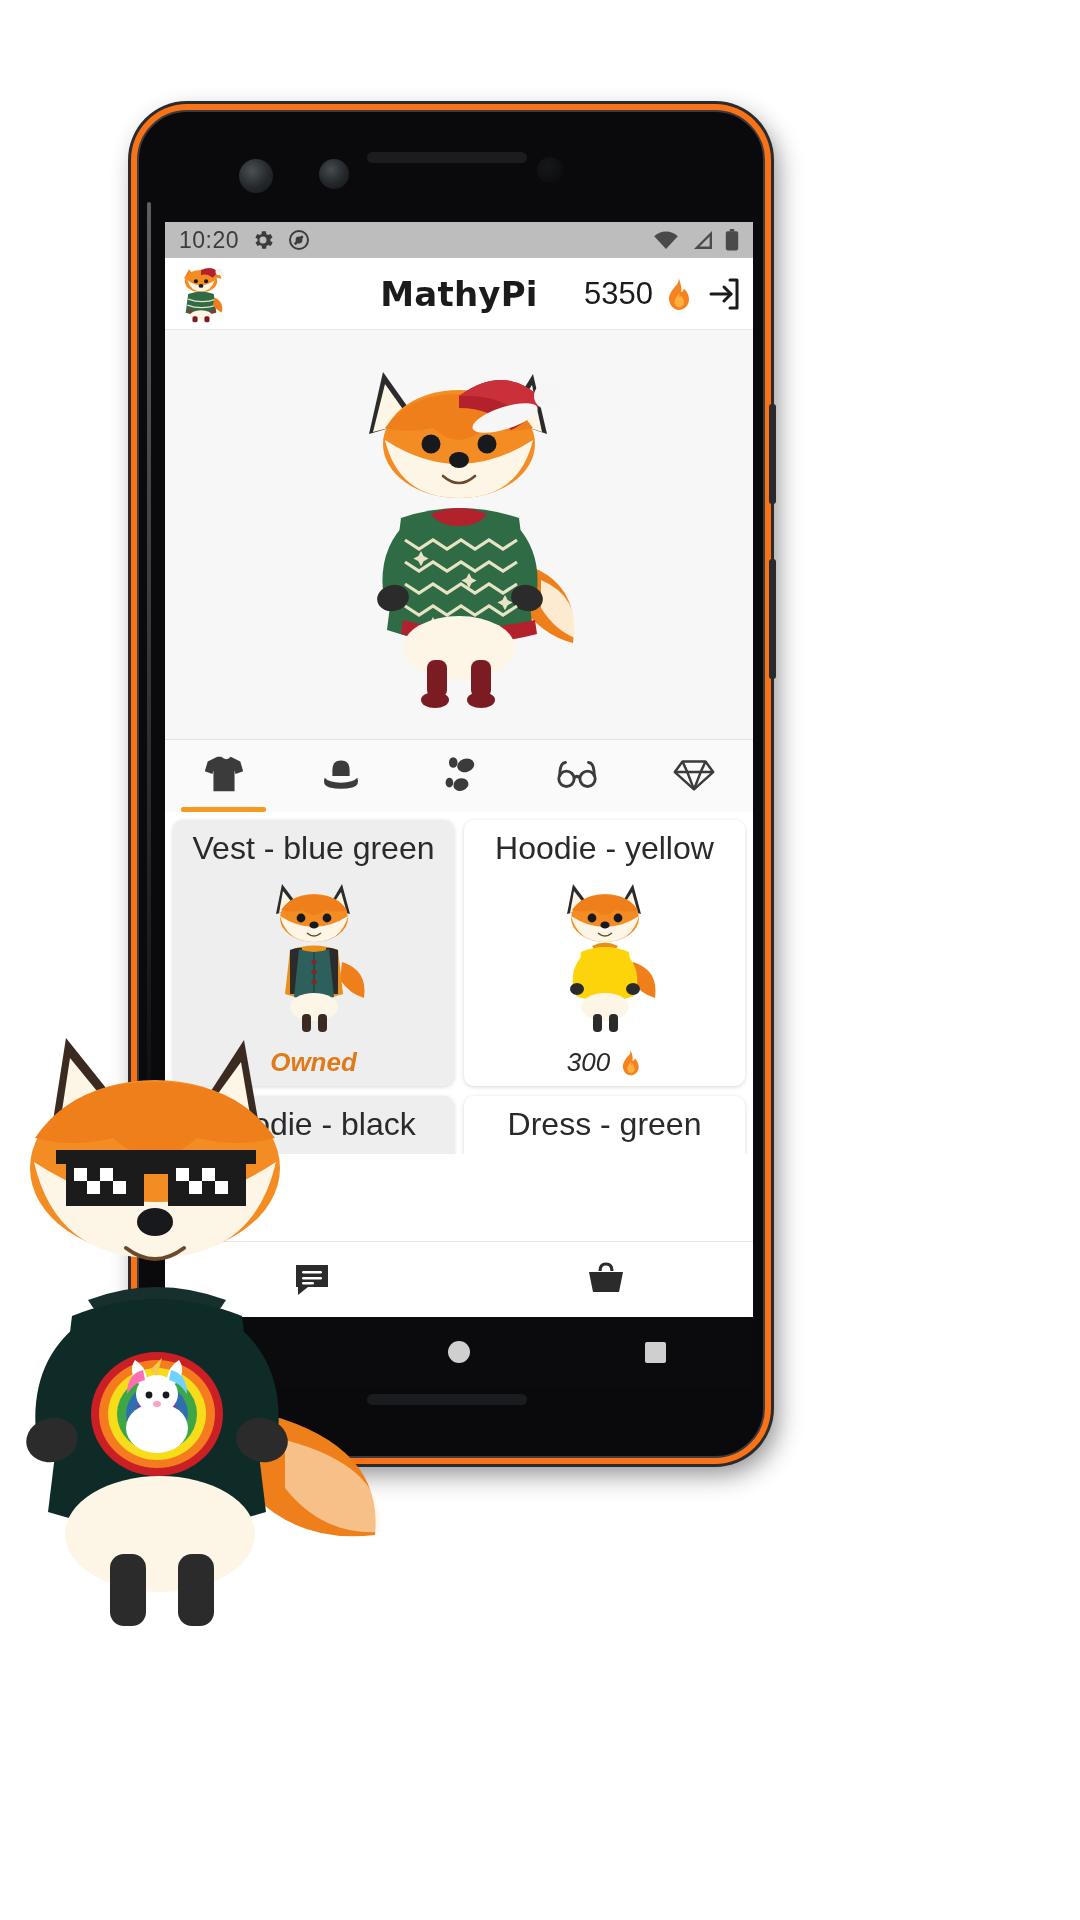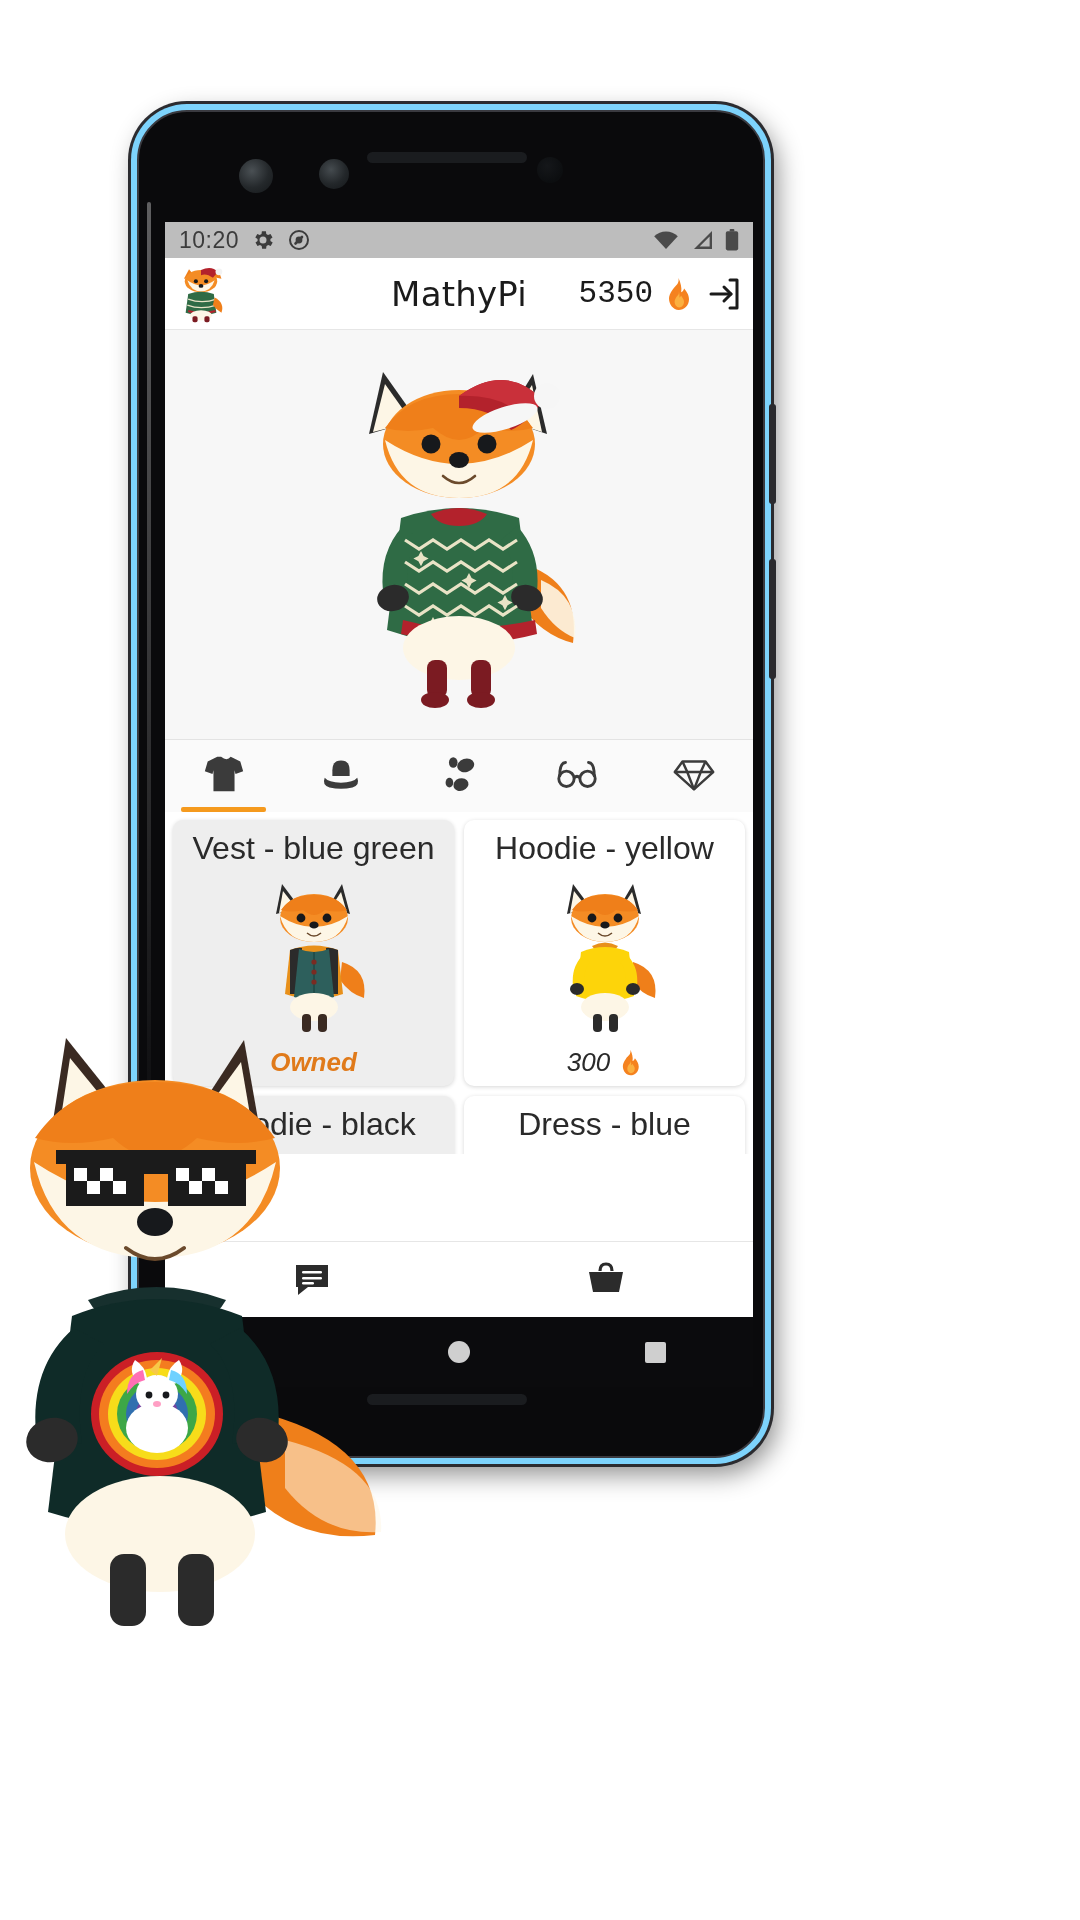--- a/index.html
+++ b/index.html
@@ -9,21 +9,21 @@
     font-family: "DejaVu Sans", sans-serif;
     overflow: hidden;
   }
   #root { position: relative; width: 1080px; height: 1920px; background:#fff; }
 
   
   .phone {
     position: absolute;
     left: 131px; top: 104px;
     width: 640px; height: 1360px;
-    background: #7dd3fc;
+    background: #f97316;
     border-radius: 56px;
     box-shadow: 0 0 0 3px #2b2b2f, 6px 10px 26px rgba(0,0,0,.45);
   }
   .phone-inner {
     position: absolute; inset: 6px;
     background: #0a0a0c;
     border-radius: 50px;
     border: 2px solid #3a3a40;
     overflow: hidden;
   }
@@ -72,26 +72,26 @@
   
   .appbar {
     height: 72px; background:#fff;
     display:flex; align-items:center; padding:0 10px;
     border-bottom:1px solid #e6e6e6;
     position:relative;
   }
   .appbar .avatar-mini { width:52px; height:58px; flex:0 0 52px; }
   .app-title {
     position:absolute; left:0; right:0; text-align:center;
-    font-size:34px; font-weight:400; color:#1b1b1b;
+    font-size:34px; font-weight:700; color:#1b1b1b;
     font-family:"DejaVu Sans", sans-serif; letter-spacing:.2px;
     pointer-events:none;
   }
   .appbar-right { margin-left:auto; display:flex; align-items:center; gap:10px; z-index:2; }
-  .coin-count { font-size:31px; color:#1b1b1b; font-family:Liberation Mono, monospace; }
+  .coin-count { font-size:31px; color:#1b1b1b; font-family:Liberation Sans, sans-serif; }
   .flame { width:30px; height:34px; }
   .logout-btn { width:40px; height:40px; }
 
   
   .stage {
     height: 410px; background:#f7f7f7;
     display:flex; align-items:center; justify-content:center;
     border-bottom:1px solid #e3e3e3;
   }
   .stage svg { width: 300px; height: 370px; }
@@ -453,21 +453,21 @@
                 <path d="M57 57 q7 6 14 0" stroke="#6b4a2c" stroke-width="1.5" fill="none"></path>
                 <path d="M40 76 q24 -10 48 0 l5 44 q-29 11 -58 0z" fill="#23292b"></path>
               </svg>
             </div>
             <div class="c-foot">
               <span></span>
             </div>
           </div>
 
           <div class="card">
-            <div class="c-title">Dress - blue</div>
+            <div class="c-title">Dress - green</div>
             <div class="c-art">
               <svg viewBox="0 0 128 160">
                 <path d="M26 38 L32 8 L50 32 Z" fill="#2b2b2b"></path>
                   <path d="M29 37 L33 15 L47 33 Z" fill="#fdf6e6"></path>
                 <path d="M78 32 L92 8 L100 38 Z" fill="#2b2b2b"></path>
                   <path d="M80 33 L91 16 L97 37 Z" fill="#fdf6e6"></path>
                 <ellipse cx="64" cy="42" rx="34" ry="24" fill="#f48c24"></ellipse>
                 <path d="M64 19 q-23 0 -33 15 q10 3 22 0 q6 5 11 5 q5 0 11 -5 q12 3 22 0 q-10 -15 -33 -15z" fill="#ef7f1a"></path>
                 <path d="M30 40 q34 22 68 0 q-7 26 -34 26 q-27 0 -34 -26z" fill="#fdf6e6"></path>
                 <circle cx="51" cy="42" r="4.4" fill="#17191c"></circle>

